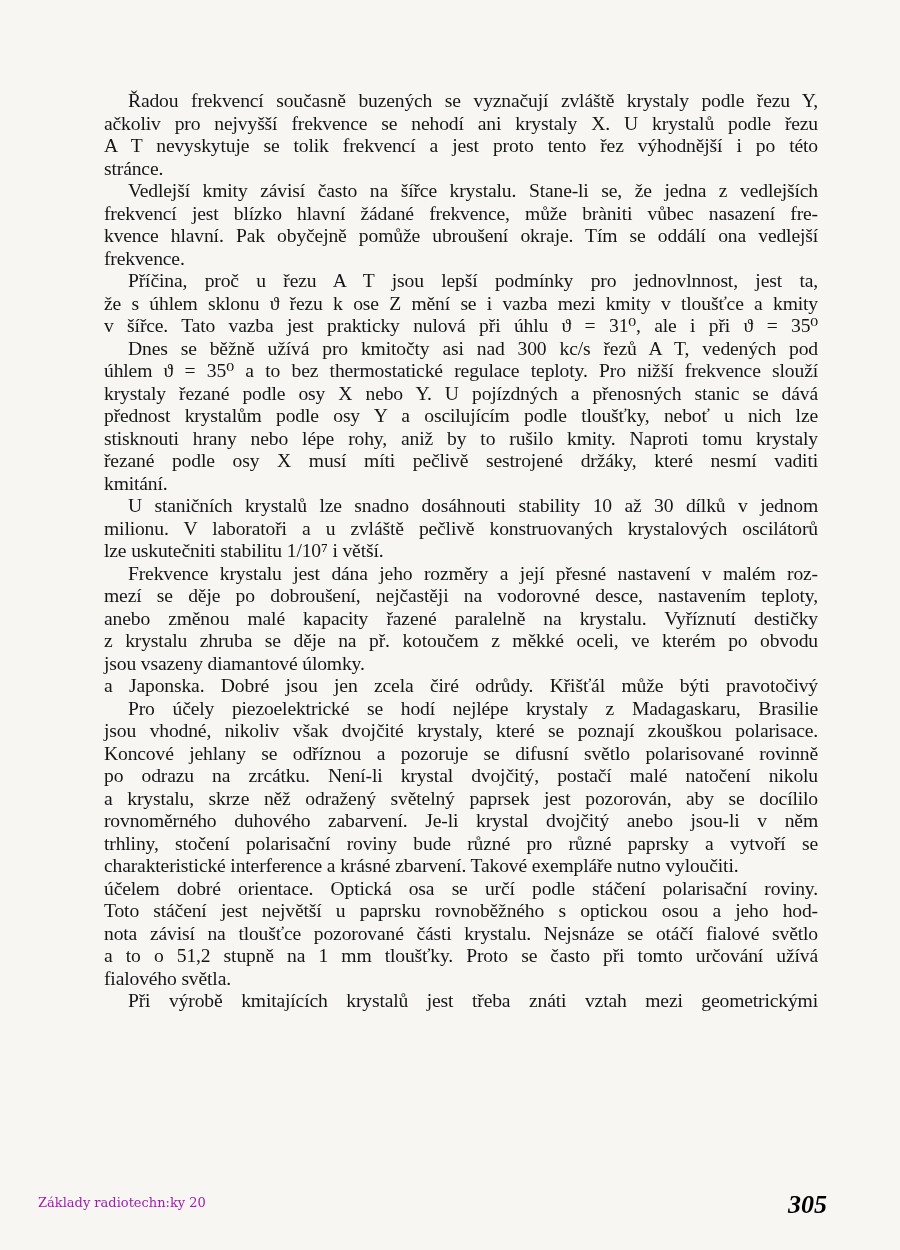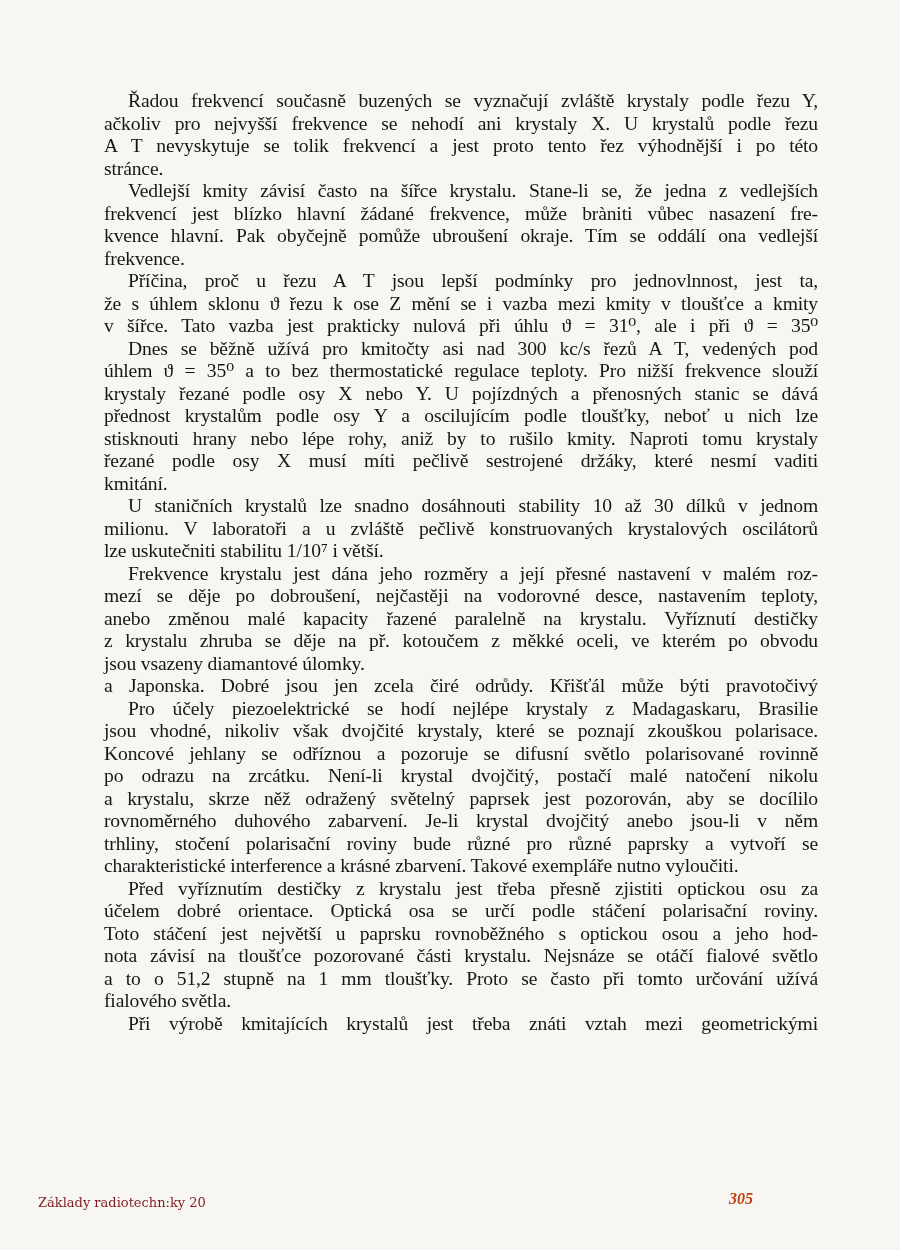--- a/index.html
+++ b/index.html
@@ -29,29 +29,29 @@
     margin-left: 36px;
   }
   .line.first { text-indent: 24px; }
   .line.last { text-align-last: left; }
   .para + .para { margin-top: 0; }
   .footer-left {
     position: absolute;
     left: 38px; top: 1195px;
     font-size: 13px;
     font-family: "DejaVu Serif", serif;
-    color: #7f1d1d;
+    color: #a21caf;
   }
   .footer-right {
     position: absolute;
-    left: 729px; top: 1190px;
-    font-size: 16px;
+    left: 788px; top: 1190px;
+    font-size: 26px;
     font-style: italic;
     font-weight: bold;
-    color: #c2410c;
+    color: #000000;
   }
 </style>
 </head>
 <body>
 
 <div class="page" id="page-body">
     <div class="para">
       <span class="line first">Řadou frekvencí současně buzených se vyznačují zvláště krystaly podle řezu Y,</span>
       <span class="line">ačkoliv pro nejvyšší frekvence se nehodí ani krystaly X. U krystalů podle řezu</span>
       <span class="line">A T nevyskytuje se tolik frekvencí a jest proto tento řez výhodnější i po této</span>
@@ -94,21 +94,20 @@
       <span class="line first">Pro účely piezoelektrické se hodí nejlépe krystaly z Madagaskaru, Brasilie</span>
       <span class="line">jsou vhodné, nikoliv však dvojčité krystaly, které se poznají zkouškou polarisace.</span>
       <span class="line">Koncové jehlany se odříznou a pozoruje se difusní světlo polarisované rovinně</span>
       <span class="line">po odrazu na zrcátku. Není-li krystal dvojčitý, postačí malé natočení nikolu</span>
       <span class="line">a krystalu, skrze něž odražený světelný paprsek jest pozorován, aby se docílilo</span>
       <span class="line">rovnoměrného duhového zabarvení. Je-li krystal dvojčitý anebo jsou-li v něm</span>
       <span class="line">trhliny, stočení polarisační roviny bude různé pro různé paprsky a vytvoří se</span>
       <span class="line last">charakteristické interference a krásné zbarvení. Takové exempláře nutno vyloučiti.</span>
     </div>
     <div class="para">
-      <span class="line first">Před vyříznutím destičky z krystalu jest třeba přesně zjistiti optickou osu za</span>
       <span class="line">účelem dobré orientace. Optická osa se určí podle stáčení polarisační roviny.</span>
       <span class="line">Toto stáčení jest největší u paprsku rovnoběžného s optickou osou a jeho hod-</span>
       <span class="line">nota závisí na tloušťce pozorované části krystalu. Nejsnáze se otáčí fialové světlo</span>
       <span class="line">a to o 51,2 stupně na 1 mm tloušťky. Proto se často při tomto určování užívá</span>
       <span class="line last">fialového světla.</span>
     </div>
     <div class="para">
       <span class="line first">Při výrobě kmitajících krystalů jest třeba znáti vztah mezi geometrickými</span>
     </div>
   </div>

